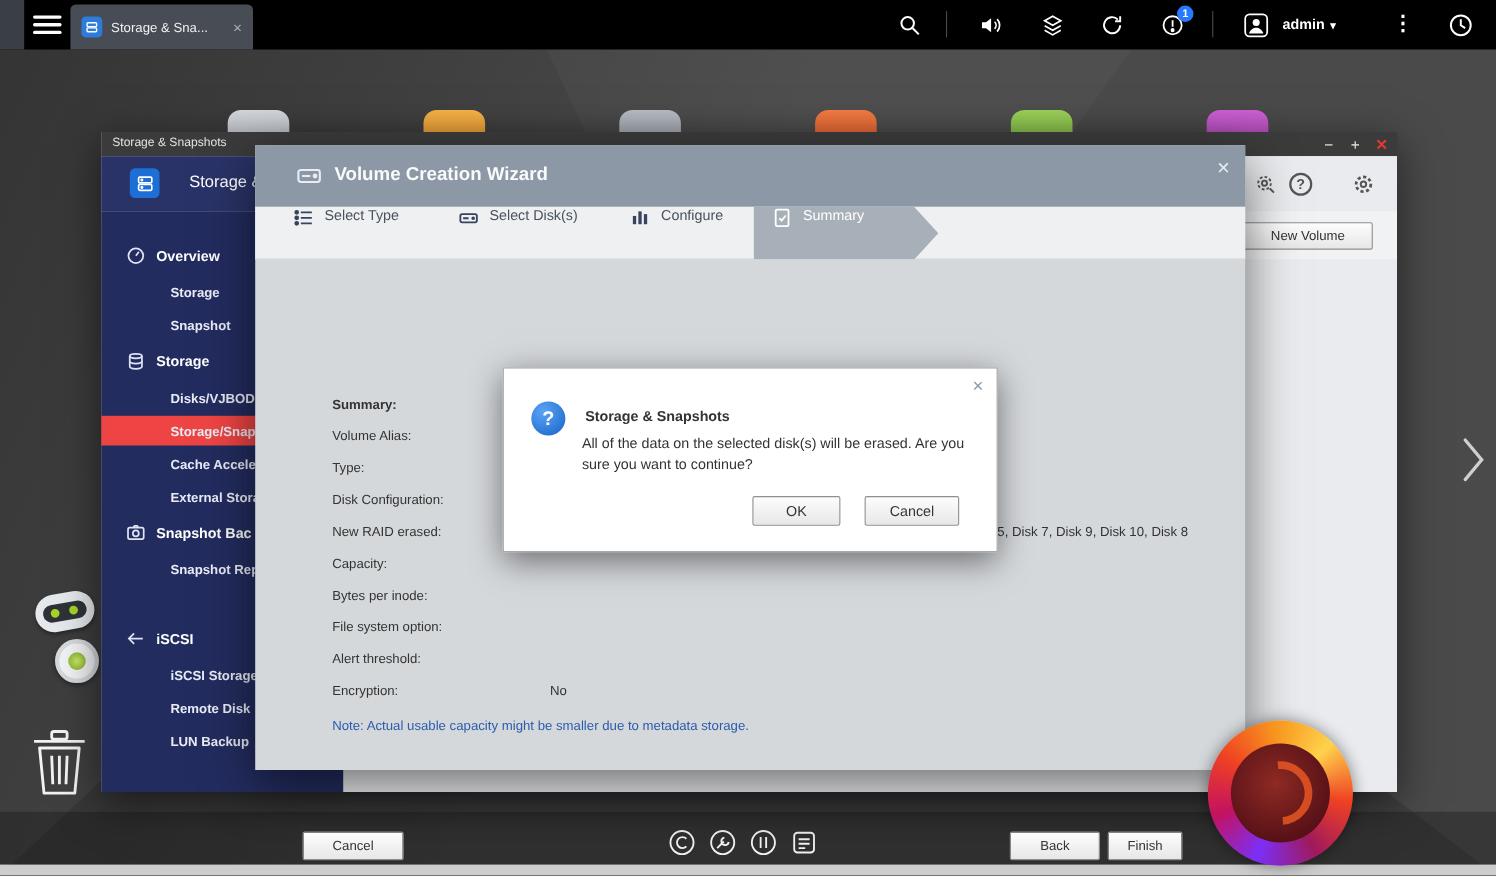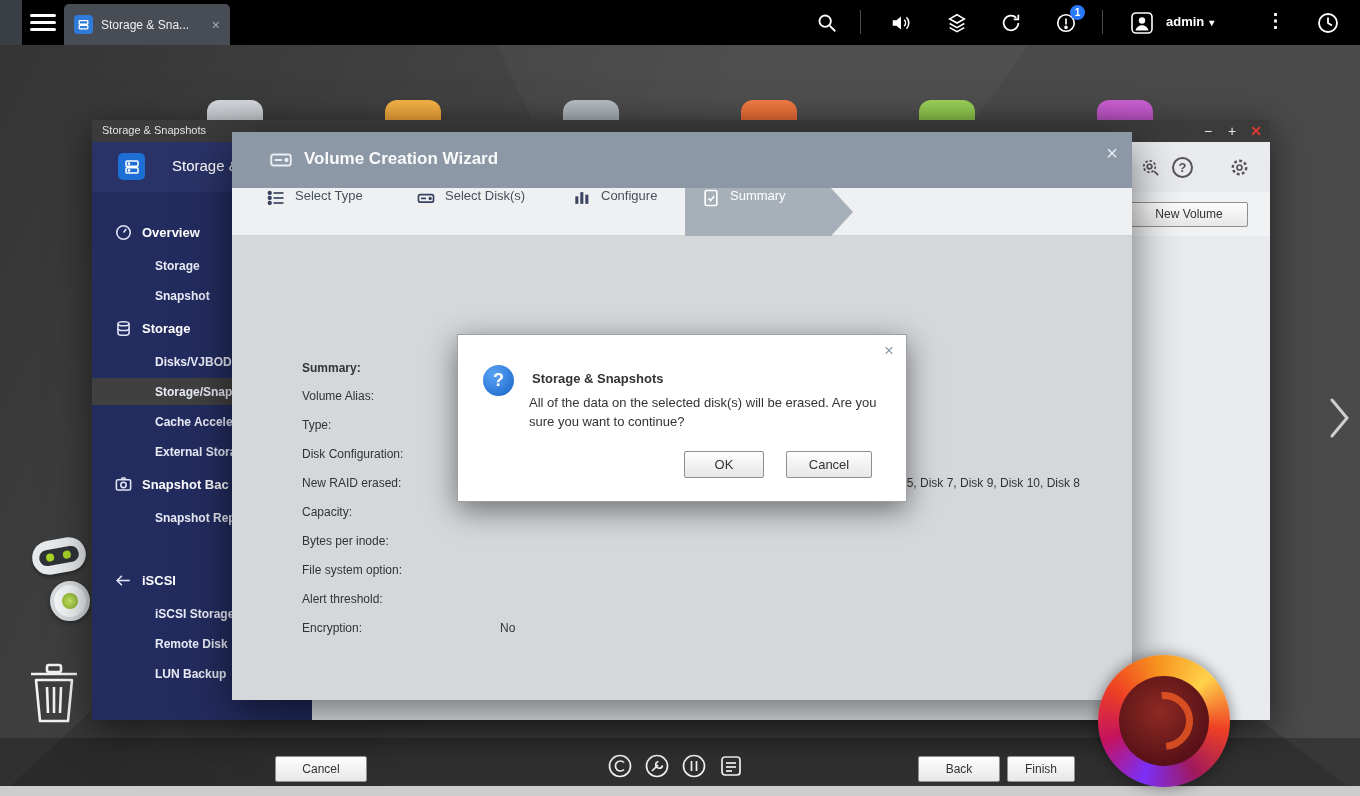--- a/index.html
+++ b/index.html
@@ -56,21 +56,21 @@
   .new-volume { position:absolute; left:1038px; top:82px; width:118px; height:25px; line-height:23px; }
   .content-area { position:absolute; left:220px; top:116px; width:958px; height:484px; background:#e9ebee; }
 
   
   .sidebar { position:absolute; left:0; top:72px; width:220px; height:528px; background:#232c5f; overflow:hidden; }
   .sb-item { position:absolute; left:0; width:220px; height:27px; display:flex; align-items:center; cursor:pointer; color:#fff; }
   .sb-item.section { font-size:13px; font-weight:bold; }
   .sb-item.section .sb-label { margin-left:50px; }
   .sb-item.child { font-size:12px; font-weight:bold; color:#e9ecf7; }
   .sb-item.child .sb-label { margin-left:63px; }
-  .sb-item.selected { background:#404040; }
+  .sb-item.selected { background:#ef4444; }
   .sb-ico { position:absolute; left:22px; top:4px; width:19px; height:19px; }
 
   
   .wizard { position:absolute; left:232px; top:132px; width:900px; height:568px; z-index:20; box-shadow:0 14px 44px rgba(0,0,0,.55); background:#d5d8db; }
   .wiz-header { position:absolute; left:0; top:0; width:100%; height:56px; background:#8c98a6; }
   .wiz-title { position:absolute; left:72px; top:17px; color:rgba(255,255,255,.95); font-size:17px; font-weight:bold; }
   .wiz-hico { position:absolute; left:36px; top:15px; width:26px; height:26px; }
   .wiz-close { position:absolute; right:14px; top:10px; color:#e8ecf0; font-size:20px; cursor:pointer; }
   .wiz-steps { position:absolute; left:0; top:56px; width:100%; height:48px; background:#eef0f2; border-bottom:1px solid #cfd3d7; }
   .step { position:absolute; top:0; height:48px; display:flex; align-items:flex-start; gap:9px; font-size:13px; color:#49525c; cursor:pointer; }
@@ -385,20 +385,21 @@
 
       <span class="sum-label" style="top:327px">File system option:</span>
       <span class="sum-value" style="top:327px"></span>
 
       <span class="sum-label" style="top:356px">Alert threshold:</span>
       <span class="sum-value" style="top:356px"></span>
 
       <span class="sum-label" style="top:385px">Encryption:</span>
       <span class="sum-value" style="top:385px">No</span>
 
+      <div class="wiz-note">Note: Actual usable capacity might be smaller due to metadata storage.</div>
 
       <div class="btn wbtn cancel">Cancel</div>
       <div class="btn wbtn back">Back</div>
       <div class="btn wbtn finish">Finish</div>
     </div>
   </div>
 
   <div class="dialog">
     <span class="dlg-close">×</span>
     <div class="dlg-qicon">?</div>

